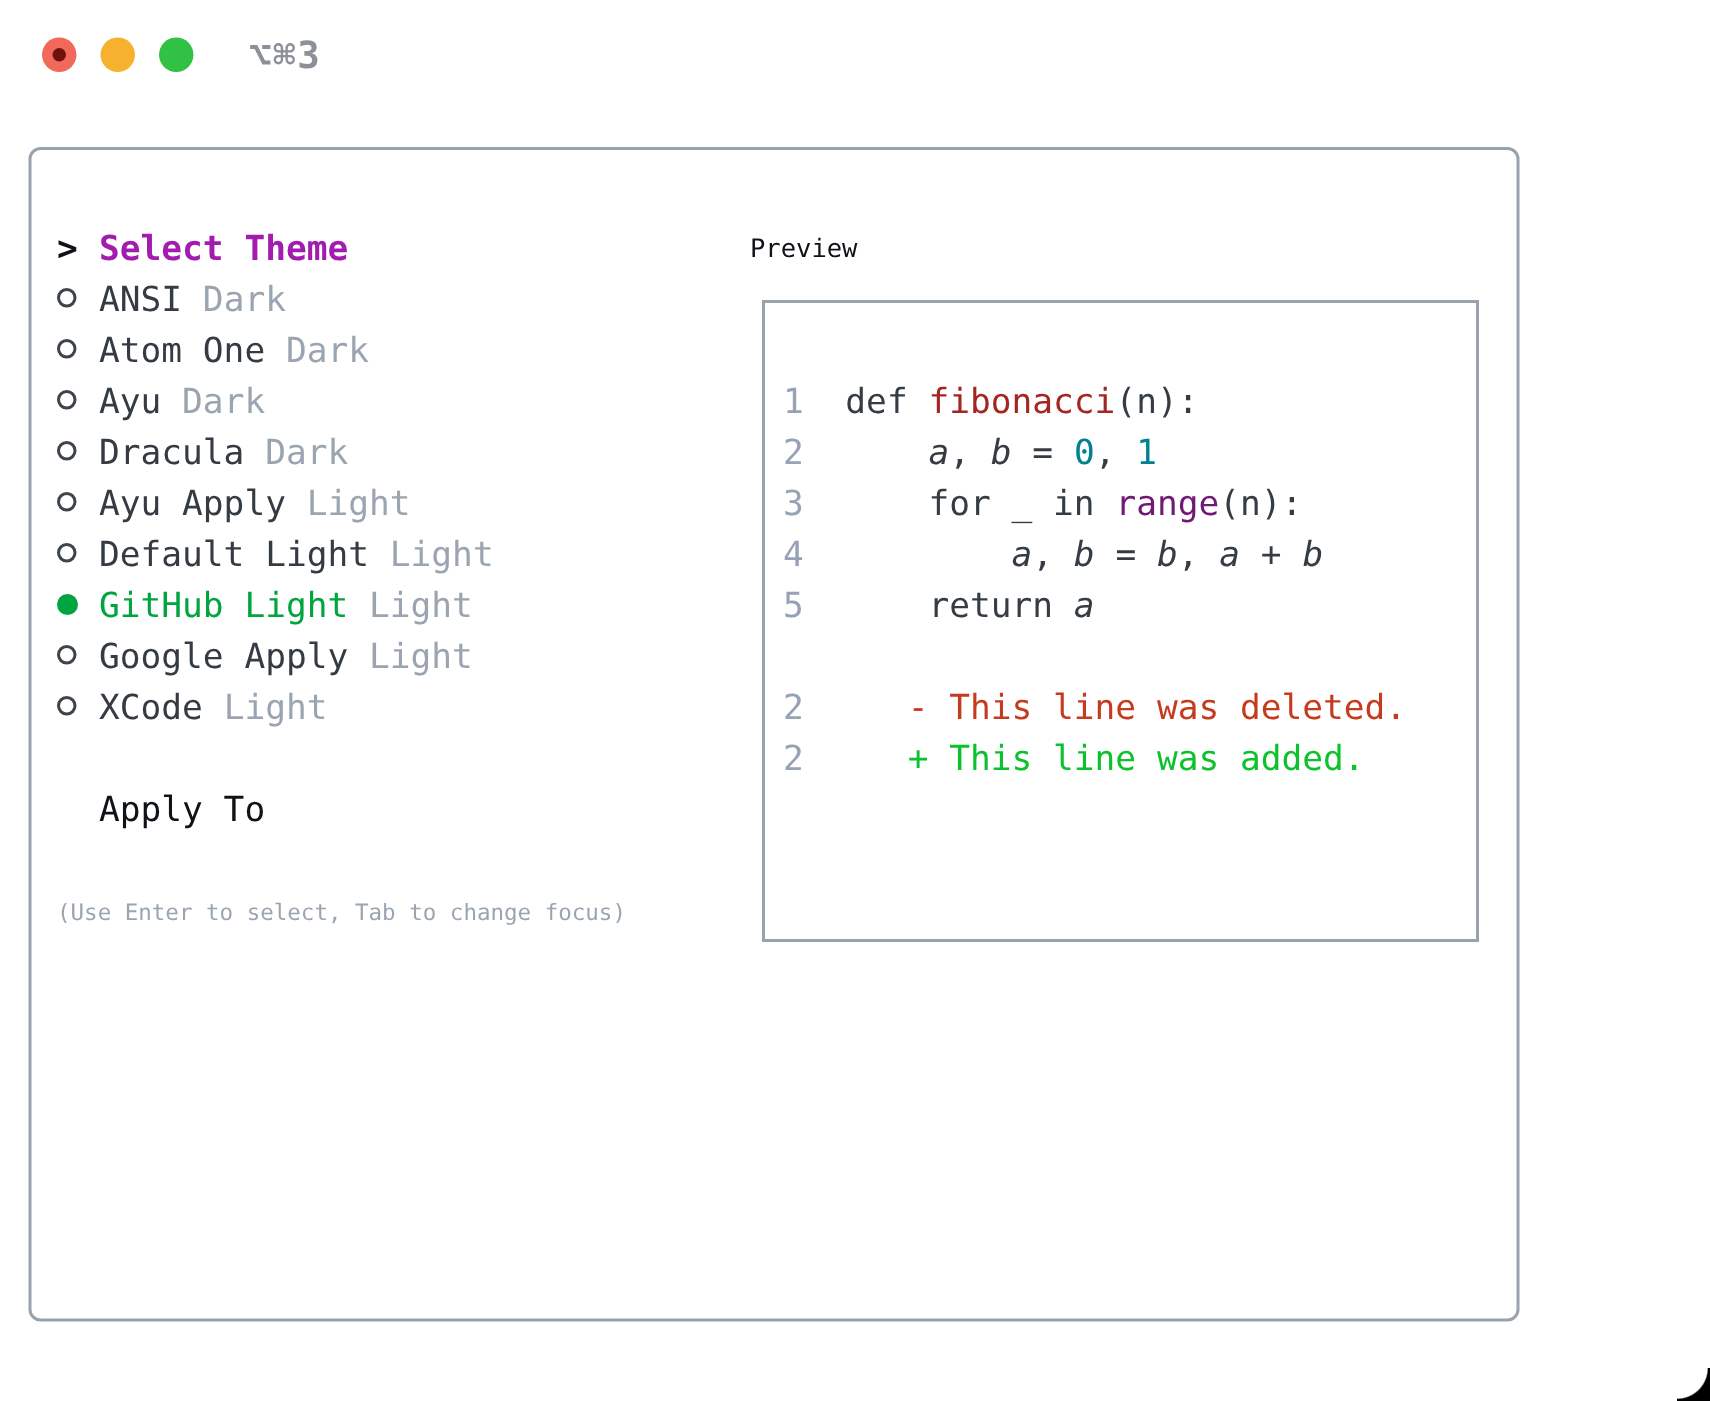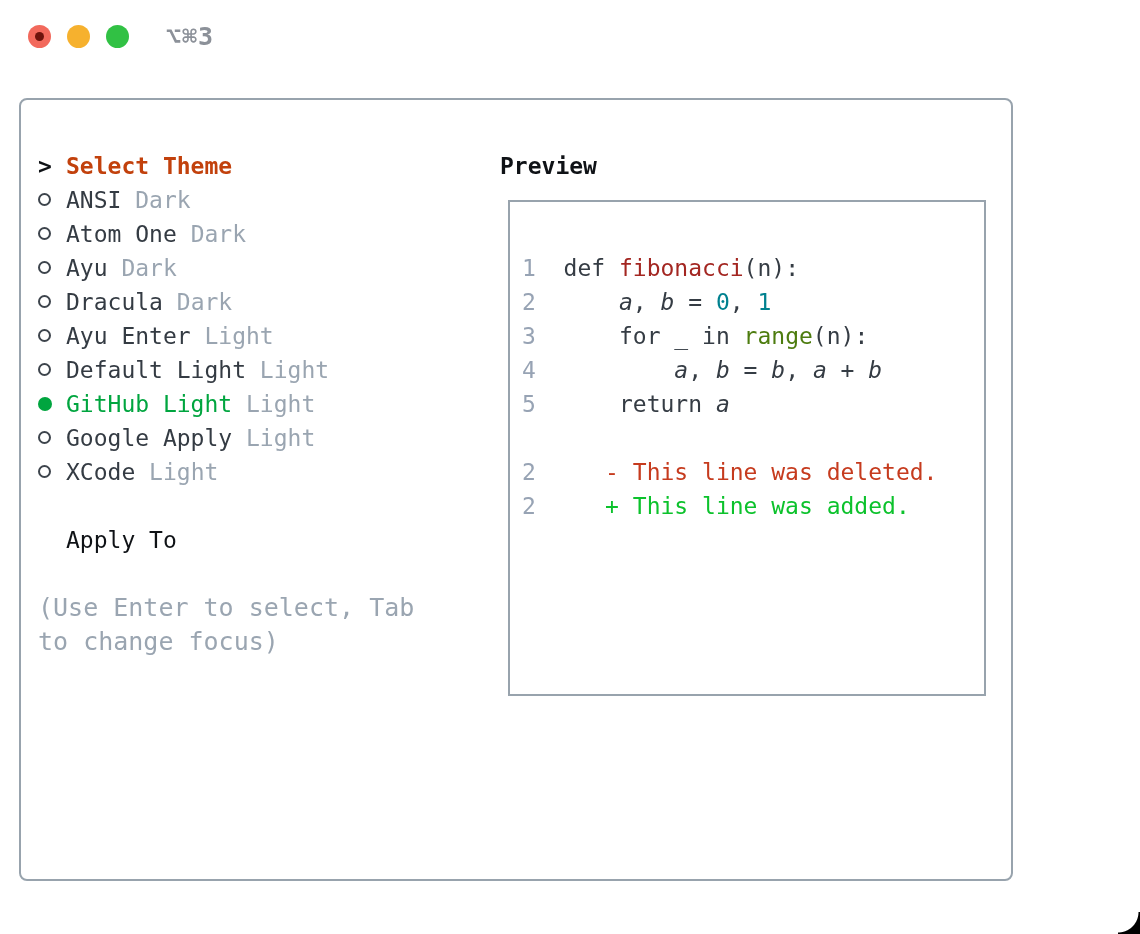--- a/index.html
+++ b/index.html
@@ -21,40 +21,40 @@
     position:absolute;left:19px;top:98px;width:994px;height:783px;
     border:2px solid #98a3ad;border-radius:8px;background:#fff;box-sizing:border-box;
   }
   
   .leftcol{position:absolute;left:17px;top:49px;font-size:23px;color:#343b43}
   .row{height:34px;line-height:34px;white-space:pre}
   .sym{display:inline-block;width:28px;vertical-align:top}
   .ring{display:inline-block;width:13px;height:13px;border:2px solid #3d444c;border-radius:50%;box-sizing:border-box;vertical-align:middle;margin-top:-4px}
   .dot{display:inline-block;width:14px;height:14px;border-radius:50%;background:#00a53f;vertical-align:middle;margin-top:-4px}
   .hdr-row .sym{font-weight:bold;color:#0f1216}
-  .hdr-txt{font-weight:bold;color:#c2410c}
+  .hdr-txt{font-weight:bold;color:#a21caf}
   .name{color:#343b43}
   .name.sel{color:#00a53f}
   .variant{color:#9aa5b1}
   .apply-hdr{color:#0f1216}
   .sp34{height:34px}
-  .hint{width:420px;color:#9aa5b1;font-size:25px;line-height:34px;margin-top:34px;white-space:normal}
+  .hint{width:420px;color:#9aa5b1;font-size:15px;line-height:34px;margin-top:34px;white-space:normal}
   
-  .preview-header{position:absolute;left:479px;top:49px;font-size:23px;line-height:34px;font-weight:bold;color:#0f1216}
+  .preview-header{position:absolute;left:479px;top:49px;font-size:17px;line-height:34px;font-weight:normal;color:#0f1216}
   .preview-box{
-    position:absolute;left:487px;top:100px;width:478px;height:496px;
+    position:absolute;left:487px;top:100px;width:478px;height:428px;
     border:2px solid #98a3ad;box-sizing:border-box;padding:49px 0 0 12px;background:#fff;
   }
   .pline{height:34px;line-height:34px;white-space:pre;font-size:23px}
   .ln{color:#97a3b4}
   .t{color:#353c44}
   .kw{color:#353c44}
   .fn{color:#a32621}
   .num{color:#00818f}
-  .bi{color:#4d7c0f}
+  .bi{color:#701a75}
   .it{color:#353c44;font-style:italic}
   .ctx{color:#8d949c}
   .del{color:#c63b1e}
   .add{color:#0cc22c}
   
   .corner-br{position:absolute;right:0;bottom:0;width:22px;height:22px;
     background:radial-gradient(circle at 0 0,#ffffff 20px,#000000 21px)}
 </style>
 </head>
 <body>
@@ -69,21 +69,21 @@
 <div class="panel">
 
   <div class="leftcol">
     <div class="row hdr-row"><span class="sym">&gt;</span><span class="hdr-txt">Select Theme</span></div>
 
     <div id="theme-list">
         <div class="row"><span class="sym"><i class="ring"></i></span><span class="name">ANSI</span><span class="variant"> Dark</span></div>
         <div class="row"><span class="sym"><i class="ring"></i></span><span class="name">Atom One</span><span class="variant"> Dark</span></div>
         <div class="row"><span class="sym"><i class="ring"></i></span><span class="name">Ayu</span><span class="variant"> Dark</span></div>
         <div class="row"><span class="sym"><i class="ring"></i></span><span class="name">Dracula</span><span class="variant"> Dark</span></div>
-        <div class="row"><span class="sym"><i class="ring"></i></span><span class="name">Ayu Enter</span><span class="variant"> Light</span></div>
+        <div class="row"><span class="sym"><i class="ring"></i></span><span class="name">Ayu Apply</span><span class="variant"> Light</span></div>
         <div class="row"><span class="sym"><i class="ring"></i></span><span class="name">Default Light</span><span class="variant"> Light</span></div>
         <div class="row"><span class="sym"><i class="dot"></i></span><span class="name sel">GitHub Light</span><span class="variant"> Light</span></div>
         <div class="row"><span class="sym"><i class="ring"></i></span><span class="name">Google Apply</span><span class="variant"> Light</span></div>
         <div class="row"><span class="sym"><i class="ring"></i></span><span class="name">XCode</span><span class="variant"> Light</span></div>
       </div>
 
     <div class="sp34"></div>
 
     <div class="row"><span class="sym"></span><span class="apply-hdr">Apply To</span></div>
 

